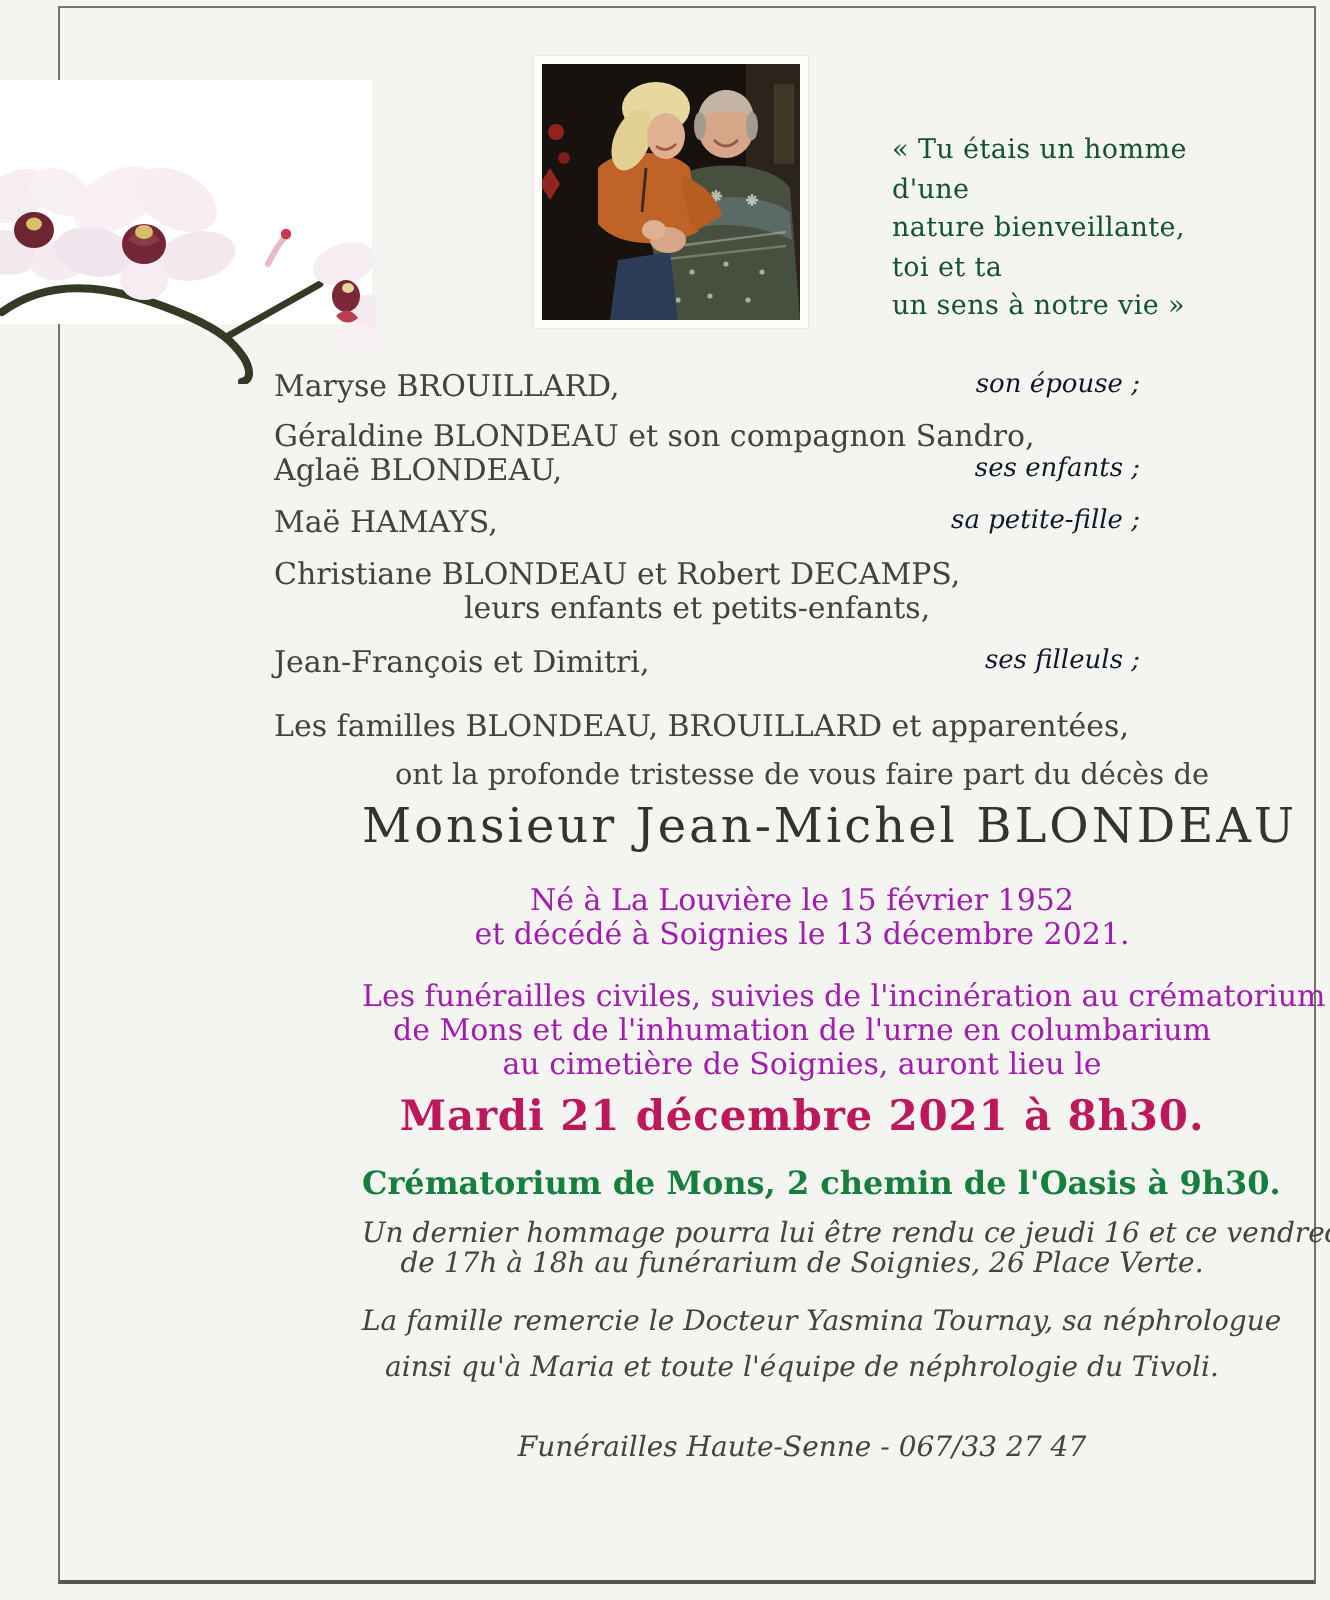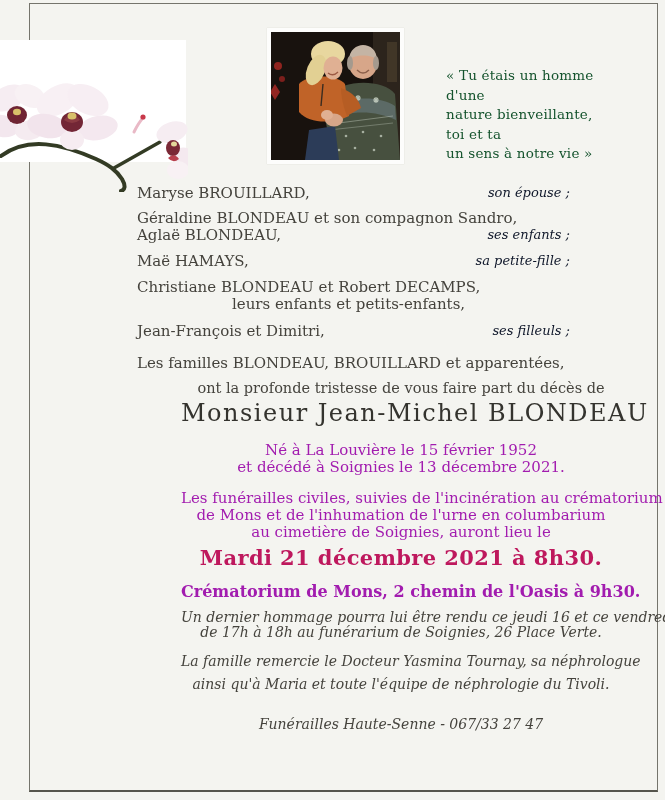--- a/index.html
+++ b/index.html
@@ -31,21 +31,21 @@
   .name-row .rel{
     position:absolute;right:0;top:1px;white-space:nowrap;
     font-style:italic;font-size:13px;color:#0f172a;
   }
   .centerblock{position:absolute;left:137px;top:0;width:440px;z-index:2;}
   .cline{position:absolute;left:8px;width:100%;text-align:center;white-space:nowrap;margin-left:36px;}
   .intro{font-size:14.5px;color:#45433d;}
   .deceased{font-size:24px;letter-spacing:1.5px;color:#34332e;}
   .smallc{font-size:15px;color:#a21caf;}
   .bigdate{font-size:21px;font-weight:600;color:#be185d;letter-spacing:.4px;}
-  .cremat{font-size:16px;font-weight:700;color:#a21caf;}
+  .cremat{font-size:16px;font-weight:700;color:#15803d;}
   .ital{font-style:italic;font-size:14px;color:#45433d;}
 </style>
 </head>
 <body>
 
 <div class="frame"></div>
 
 <svg class="orchid" viewBox="0 0 188 152" aria-hidden="true">
   <rect x="0" y="0" width="186" height="122" fill="#ffffff"></rect>
 

